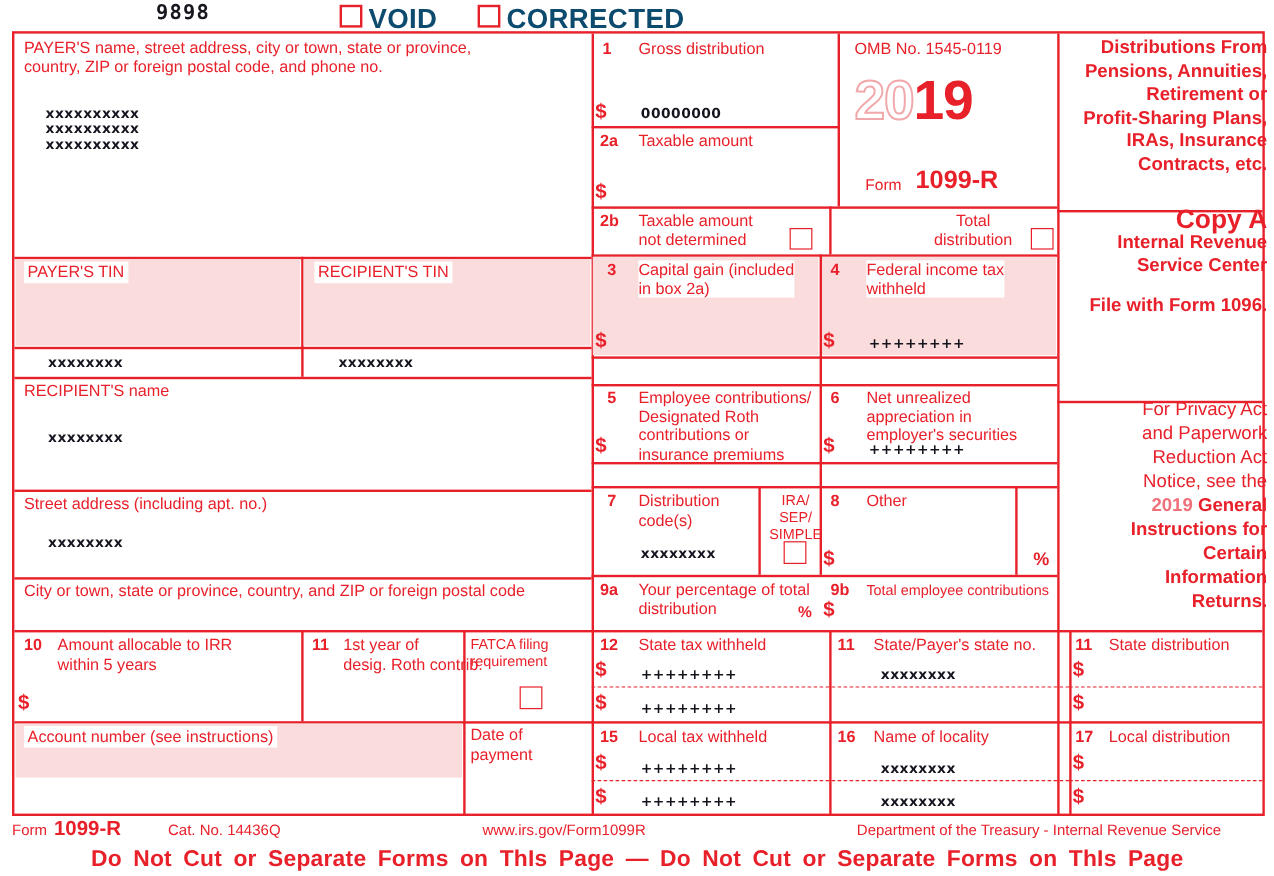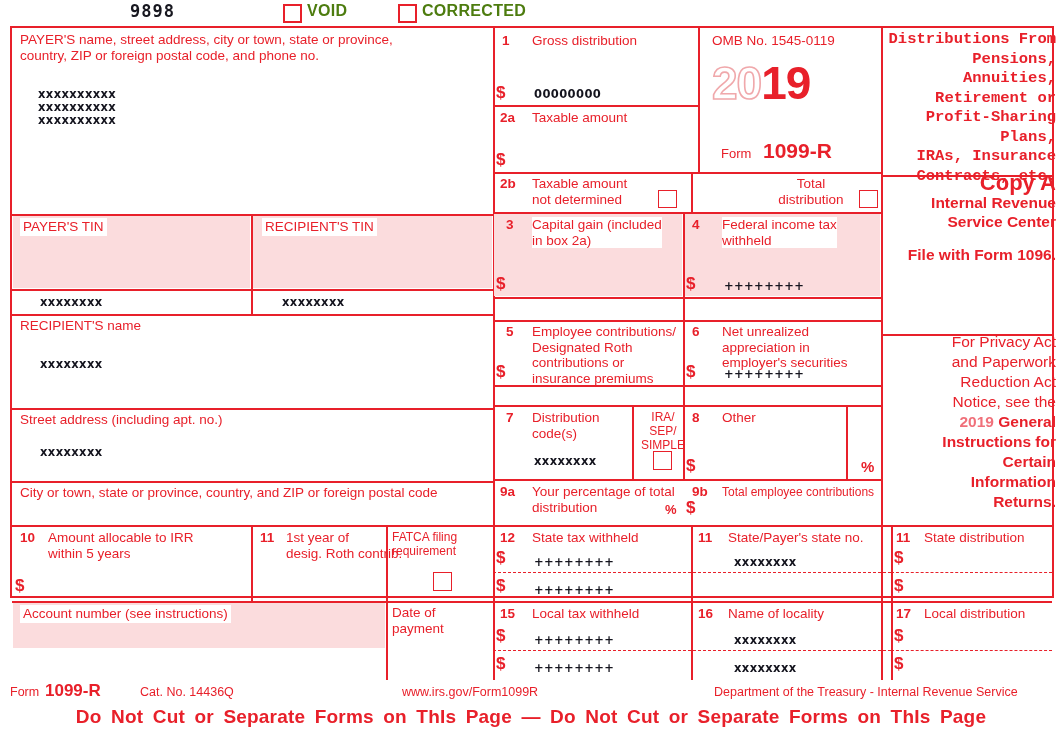--- a/index.html
+++ b/index.html
@@ -39,32 +39,32 @@
   .cbx-top {
     position: absolute;
     width: 15px; height: 15px;
     border: 2px solid #e8202a;
     background: #fff;
     top: 4px;
   }
   .lbl-top {
     position: absolute;
     top: 2px;
-    font-size: 16px;
-    font-weight: bold;
-    color: #4d7c0f;
+    font-size: 23px;
+    font-weight: bold;
+    color: #0c4a6e;
     letter-spacing: 0.3px;
   }
 
   
   #form-frame {
     position: absolute;
     left: 10px; top: 26px;
     width: 1044px;
-    height: 572px;
+    height: 654px;
     border: 2px solid #e8202a;
     box-sizing: border-box;
   }
   .vline { position: absolute; background: #e8202a; width: 1.6px; }
   .hline { position: absolute; background: #e8202a; height: 1.6px; }
   .hline-thick { position: absolute; background: #e8202a; height: 2px; }
   .dashline {
     position: absolute;
     height: 0; border-top: 1.6px dashed #e8202a;
   }
@@ -173,21 +173,21 @@
   <div id="top-strip">
     <div id="form-control-number">9898</div>
 
     <div class="cbx-top" style="left:283px;"></div>
     <div class="lbl-top" style="left:307px;">VOID</div>
 
     <div class="cbx-top" style="left:398px;"></div>
     <div class="lbl-top" style="left:422px;">CORRECTED</div>
   </div>
 
-  <div class="rcol" style="left:884px; top:30px; width:172px; font-size:15.5px; line-height:19.5px;font-family:Liberation Mono, monospace;">
+  <div class="rcol" style="left:884px; top:30px; width:172px; font-size:15.5px; line-height:19.5px;">
     <div>Distributions From</div>
     <div>Pensions, Annuities,</div>
     <div>Retirement or</div>
     <div>Profit-Sharing Plans,</div>
     <div>IRAs, Insurance</div>
     <div>Contracts, etc.</div>
   </div>
 
   <div class="rcol" style="left:884px; top:173px; width:172px; font-size:15.5px; line-height:19.5px;">
     <div style="font-size:22px;">Copy A</div>

